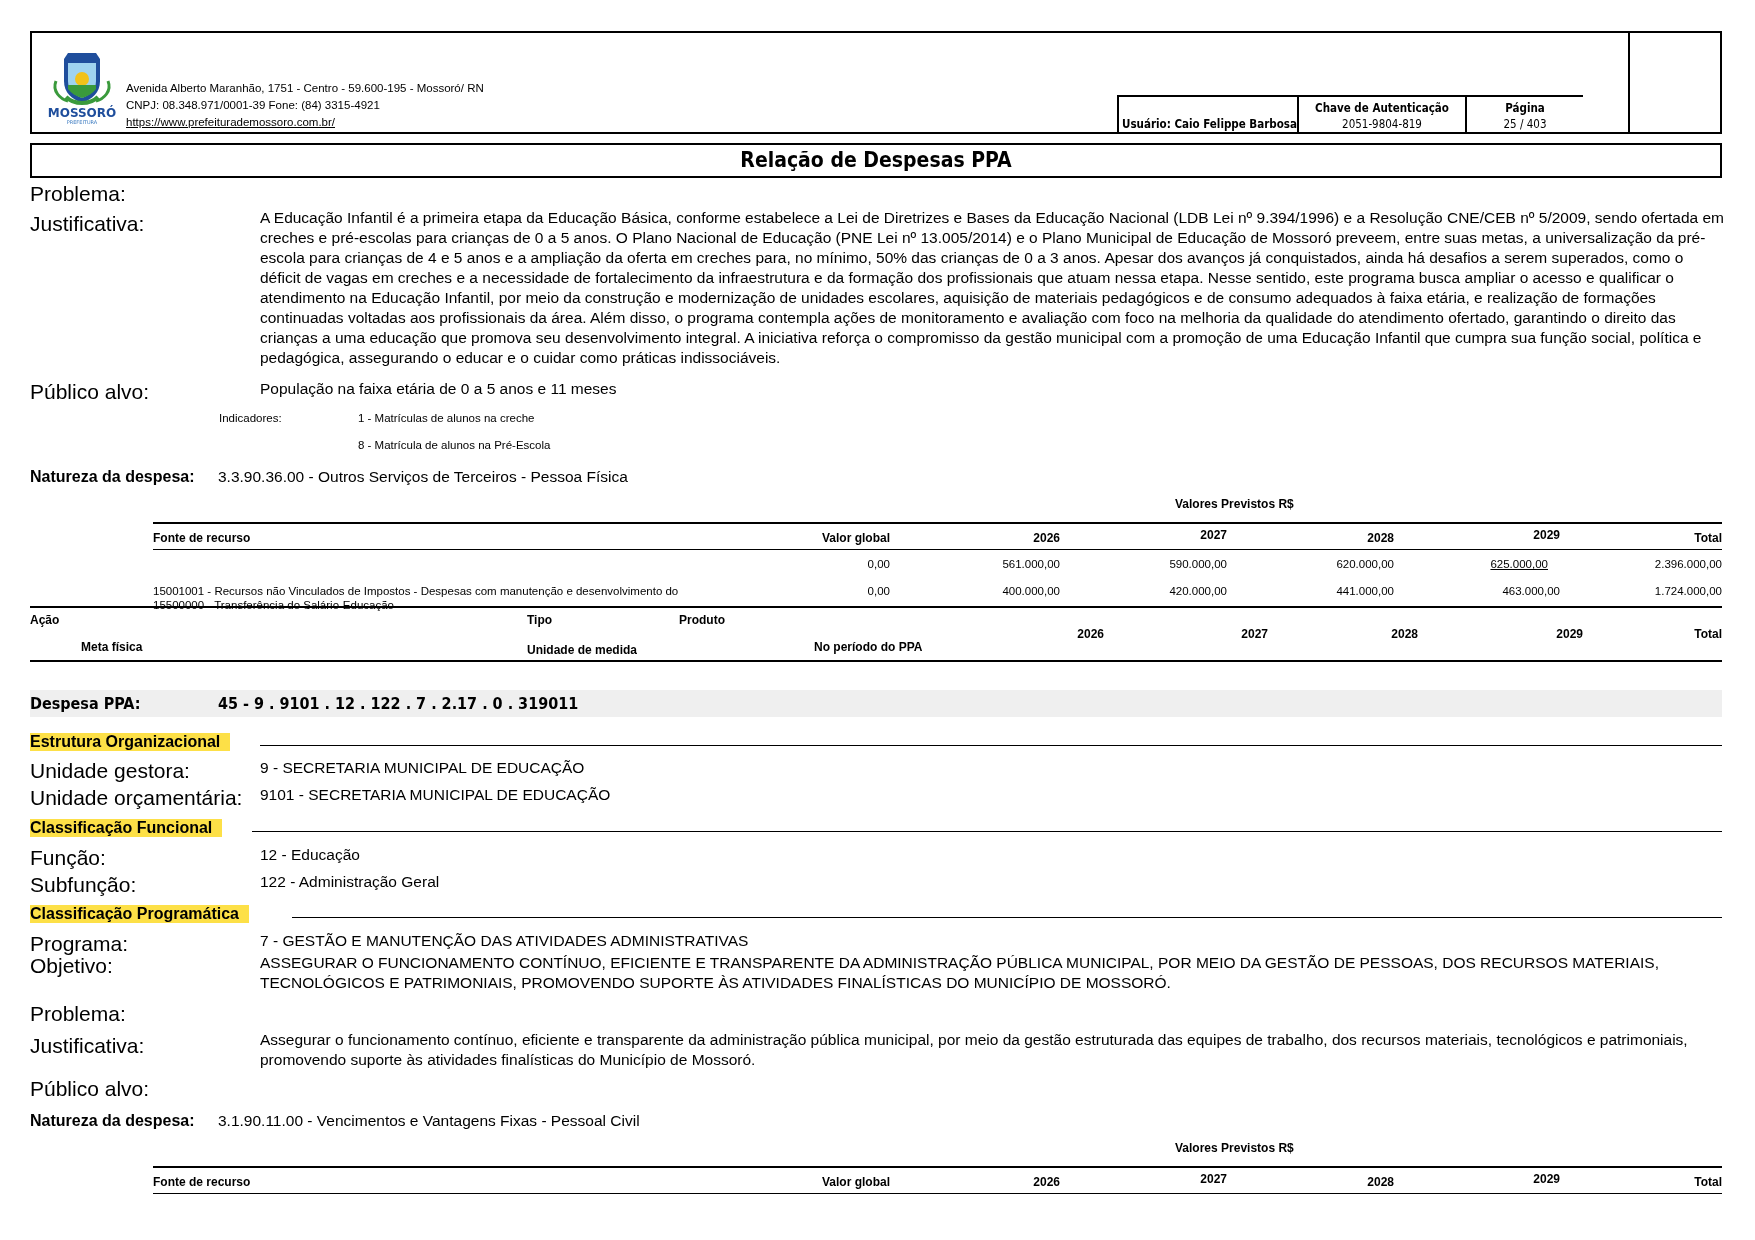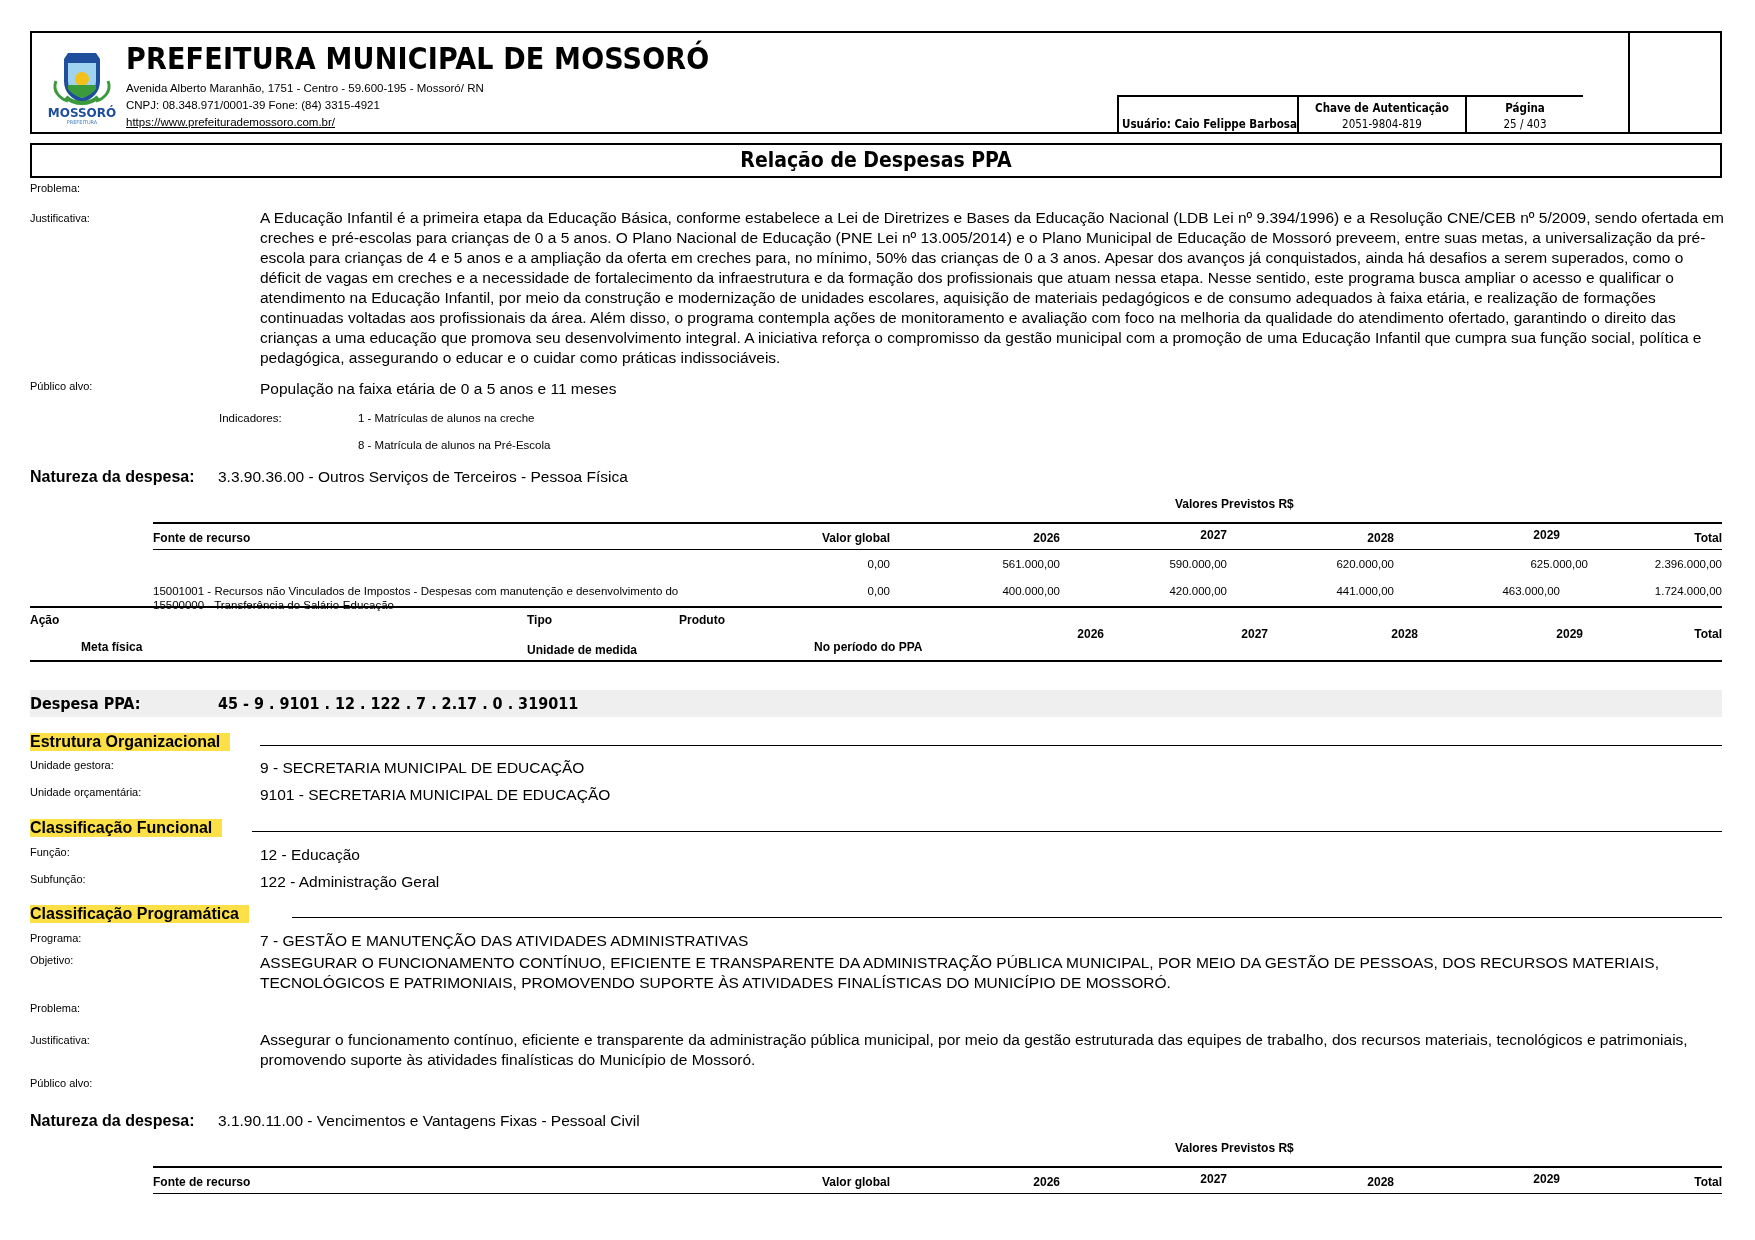--- a/index.html
+++ b/index.html
@@ -18,21 +18,21 @@
   #strip { position: absolute; left: 1085px; top: 62px; height: 39px; display: flex; border-top: 2px solid #000; border-left: 2px solid #000; box-sizing: border-box; }
   .strip-cell { box-sizing: border-box; height: 37px; border-right: 2px solid #000; font-size: 11.5px; text-align: center; padding-top: 3px; line-height: 16px; }
   .strip-cell:last-child { border-right: none; }
   #logo { position: absolute; left: 12px; top: 14px; width: 76px; height: 80px; }
   #org-title { position: absolute; left: 94px; top: 8px; font-size: 30px; font-weight: bold; letter-spacing: 0.2px; white-space: nowrap; }
   .org-line { position: absolute; left: 94px; font-size: 11.5px; white-space: nowrap; }
 
   
   #titlebox { position: absolute; left: 30px; top: 143px; width: 1692px; height: 35px; border: 2px solid #000000; box-sizing: border-box; text-align: center; font-size: 21px; font-weight: bold; line-height: 31px; }
 
-  .lbl { position: absolute; left: 30px; font-size: 11px; white-space: nowrap; }
+  .lbl { position: absolute; left: 30px; font-size: 21px; white-space: nowrap; }
   .val { position: absolute; left: 260px; font-size: 15.5px; white-space: nowrap; }
   .para { position: absolute; left: 260px; width: 1465px; font-size: 15.5px; line-height: 20px; text-align: left; }
 
   .sm { font-size: 11.5px; white-space: nowrap; position: absolute; }
   .smb { font-size: 12px; font-weight: bold; white-space: nowrap; position: absolute; }
   .rt { text-align: right; }
   .hline { position: absolute; background: #000; }
 
   .sec-h { position: absolute; left: 30px; font-size: 16px; font-weight: bold; white-space: nowrap; background: #fde047; padding-right: 10px; }
   #gray-band { position: absolute; left: 30px; top: 690px; width: 1692px; height: 27px; background: #efefef; }
@@ -47,21 +47,20 @@
       <path d="M64 34 C 68 44, 60 52, 52 54" stroke="#3a9a3c" stroke-width="3" fill="none"></path>
       <path d="M24 6 L52 6 L56 12 L56 34 C56 46 48 52 38 56 C28 52 20 46 20 34 L20 12 Z" fill="#1f4e9c"></path>
       <path d="M24 16 L52 16 L52 34 C52 43 46 48 38 51 C30 48 24 43 24 34 Z" fill="#9fd3ef"></path>
       <circle cx="38" cy="32" r="7" fill="#f2c21a"></circle>
       <path d="M24 38 L52 38 L52 42 C48 47 44 49 38 51 C32 49 28 47 24 42 Z" fill="#3a9a3c"></path>
       <path d="M22 50 C30 58, 46 58, 54 50" stroke="#3a9a3c" stroke-width="4" fill="none"></path>
       <text x="38" y="70" text-anchor="middle" font-family="DejaVu Sans, sans-serif" font-weight="bold" font-size="12" fill="#1f4e9c">MOSSORÓ</text>
       <text x="38" y="77" text-anchor="middle" font-family="DejaVu Sans, sans-serif" font-size="5" fill="#3a7ac0">PREFEITURA</text>
     </svg>
   </div>
-  <div id="org-title">PREFEITURA MUNICIPAL DE MOSSORÓ</div>
   <div class="org-line cond" style="top:49px;">Avenida Alberto Maranhão, 1751 - Centro - 59.600-195 - Mossoró/ RN</div>
   <div class="org-line cond" style="top:66px;">CNPJ: 08.348.971/0001-39 Fone: (84) 3315-4921</div>
   <div class="org-line cond" style="top:83px; text-decoration: underline; text-align: right;">https://www.prefeiturademossoro.com.br/</div>
 
   <div id="strip">
     <div class="strip-cell b" style="width:180px; text-align:left; padding-left:3px; padding-top:19px;">Usuário: Caio Felippe Barbosa</div>
     <div class="strip-cell" style="width:168px;">
       <div class="b">Chave de Autenticação</div>
       <div>2051-9804-819</div>
     </div>
@@ -99,21 +98,21 @@
   <div class="smb cond rt" style="left:1622px; width:100px; top:531px;">Total</div>
 </div>
 <div class="hline" style="left:153px; top:549px; width:1569px; height:1px;"></div>
 
 <div>
   <div class="sm cond" style="left:153px; top:558px;margin-top:41px;">15500000 - Transferência do Salário-Educação</div>
   <div class="sm cond rt" style="left:790px; width:100px; top:558px;">0,00</div>
   <div class="sm cond rt" style="left:960px; width:100px; top:558px;">561.000,00</div>
   <div class="sm cond rt" style="left:1127px; width:100px; top:558px;">590.000,00</div>
   <div class="sm cond rt" style="left:1294px; width:100px; top:558px;">620.000,00</div>
-  <div class="sm cond rt" style="left:1488px; width:100px; top:558px;">625.000,00</div>
+  <div class="sm cond rt" style="left:1448px; width:100px; top:558px;text-decoration:underline;">625.000,00</div>
   <div class="sm cond rt" style="left:1622px; width:100px; top:558px;">2.396.000,00</div>
 </div>
 <div>
   <div class="sm cond" style="left:153px; top:585px;">15001001 - Recursos não Vinculados de Impostos - Despesas com manutenção e desenvolvimento do</div>
   <div class="sm cond rt" style="left:790px; width:100px; top:585px;">0,00</div>
   <div class="sm cond rt" style="left:960px; width:100px; top:585px;">400.000,00</div>
   <div class="sm cond rt" style="left:1127px; width:100px; top:585px;">420.000,00</div>
   <div class="sm cond rt" style="left:1294px; width:100px; top:585px;">441.000,00</div>
   <div class="sm cond rt" style="left:1460px; width:100px; top:585px;">463.000,00</div>
   <div class="sm cond rt" style="left:1622px; width:100px; top:585px;">1.724.000,00</div>

